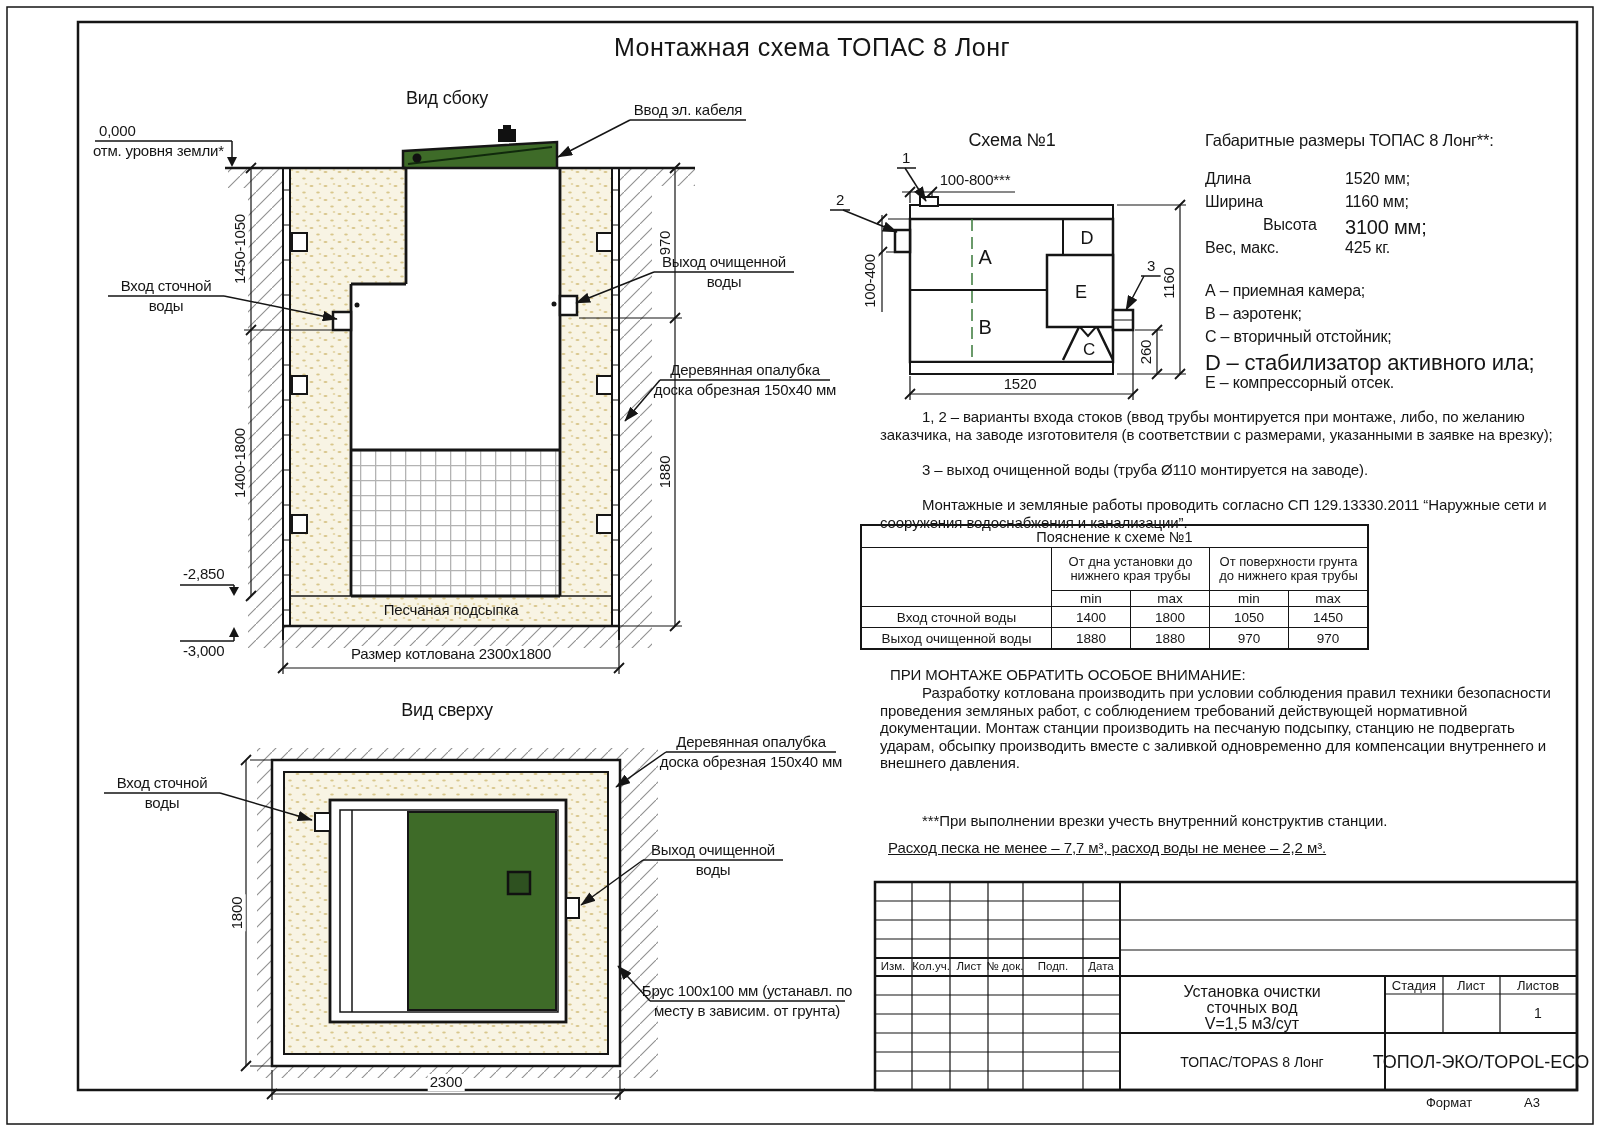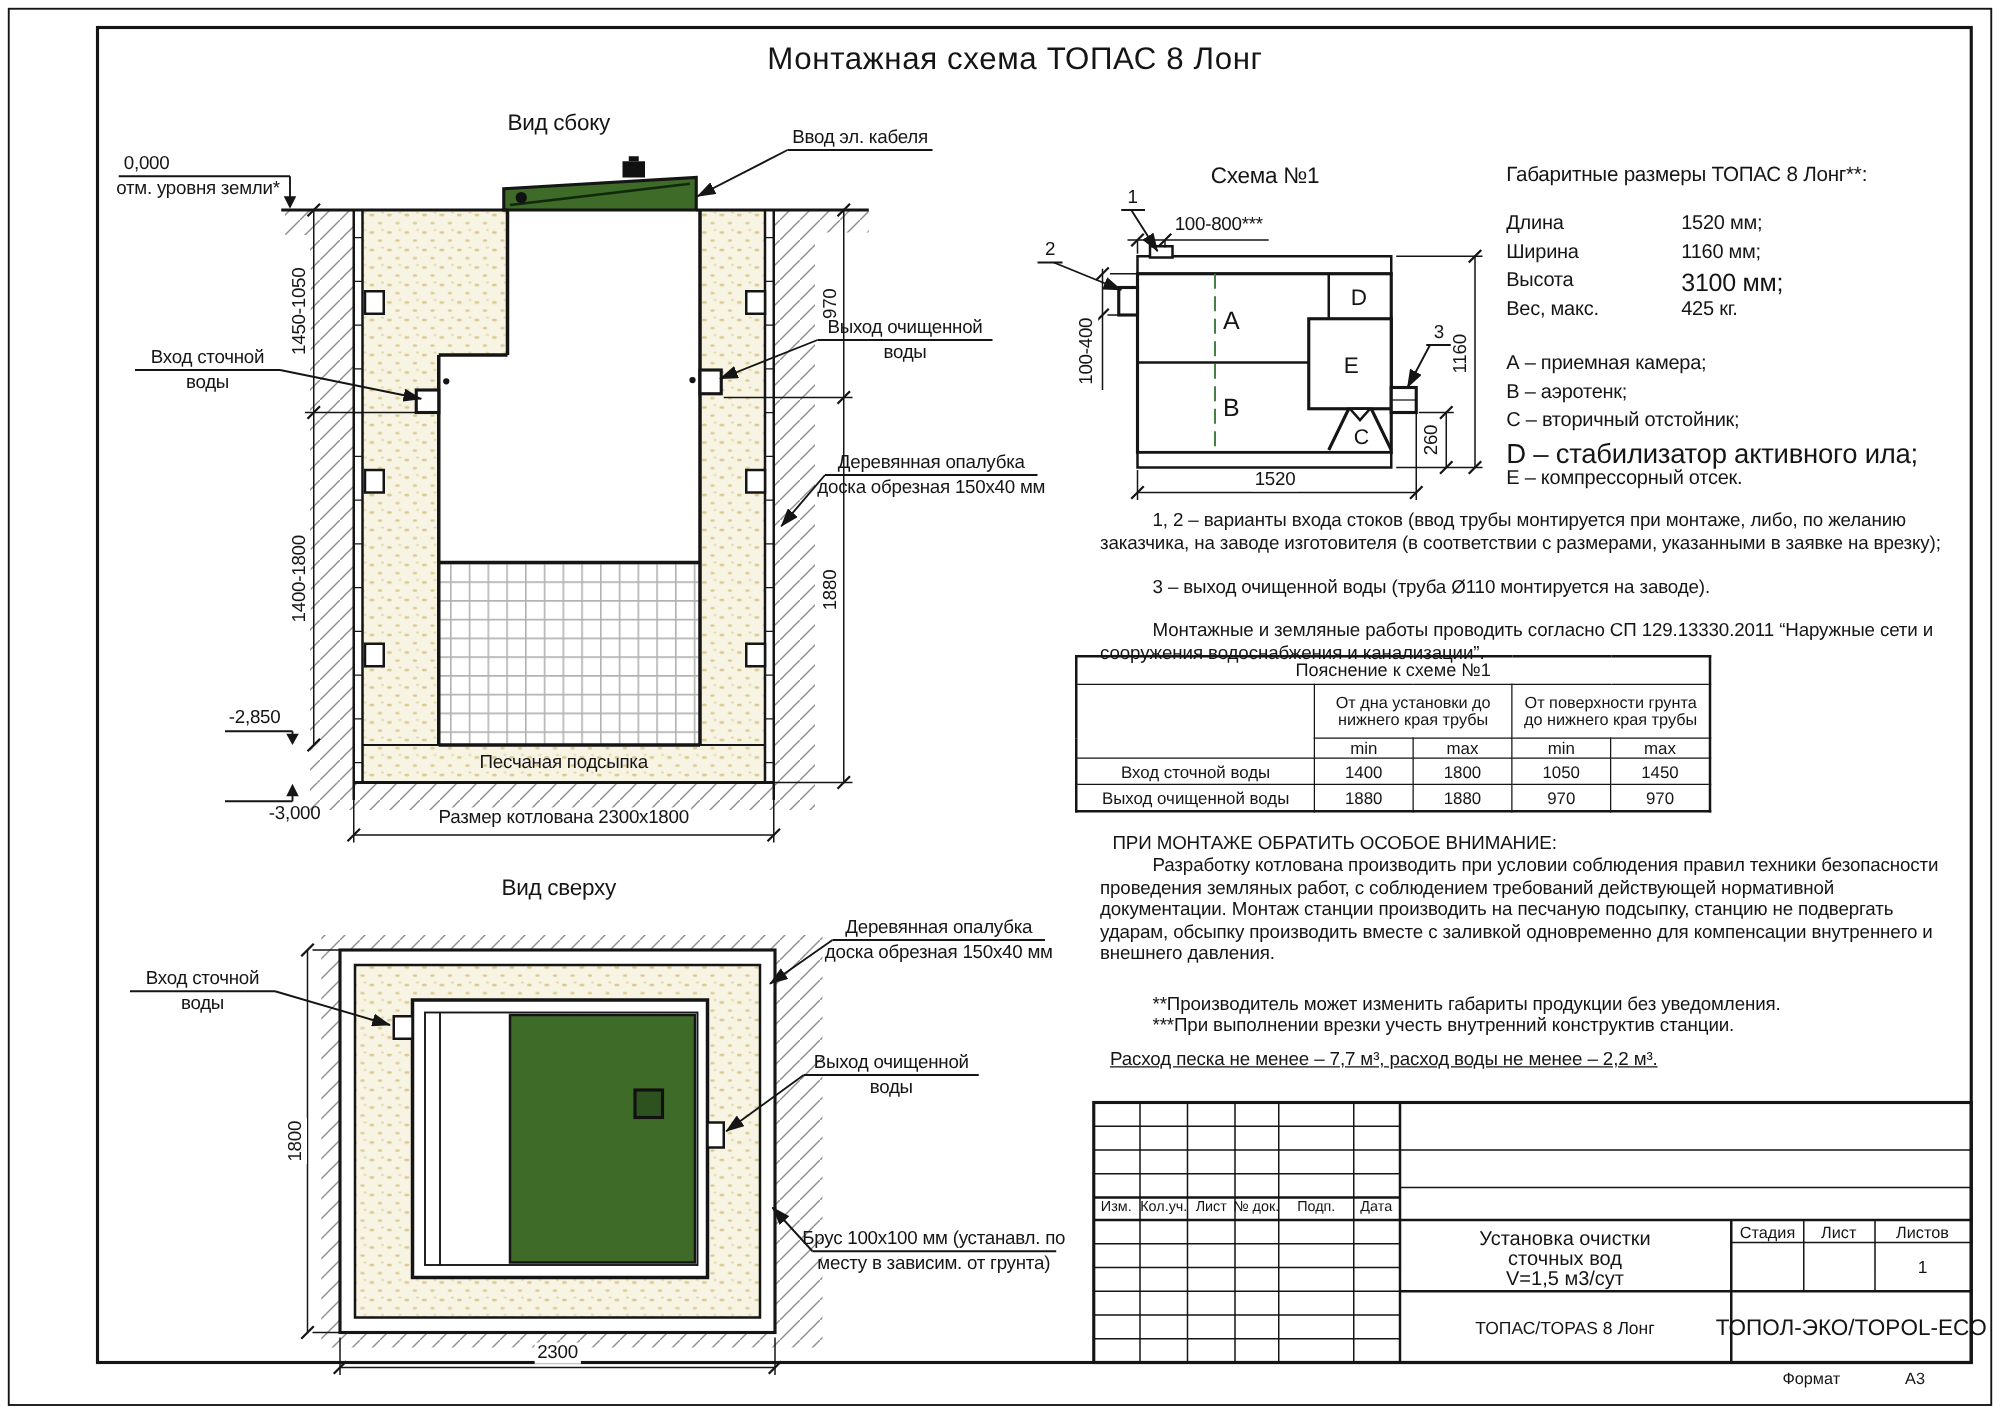--- a/index.html
+++ b/index.html
@@ -192,21 +192,21 @@
 <div class="t r bg" style="left:665px;top:243px;">970</div>
 <div class="t r bg" style="left:665px;top:472px;">1880</div>
 <div class="t c" style="left:166px;top:278px;">Вход сточной</div>
 <div class="t c" style="left:166px;top:298px;">воды</div>
 <div class="t c" style="left:724px;top:254px;">Выход очищенной</div>
 <div class="t c" style="left:724px;top:274px;">воды</div>
 <div class="t c" style="left:745px;top:362px;">Деревянная опалубка</div>
 <div class="t c" style="left:745px;top:382px;">доска обрезная 150х40 мм</div>
 <div class="t c" style="left:451px;top:602px;">Песчаная подсыпка</div>
 <div class="t" style="left:183px;top:566px;">-2,850</div>
-<div class="t" style="left:183px;top:643px;margin-left:32px;">-3,000</div>
+<div class="t" style="left:183px;top:643px;">-3,000</div>
 <div class="t c bg" style="left:451px;top:646px;">Размер котлована 2300х1800</div>
 
 <div class="t vt c" style="left:447px;top:700px;">Вид сверху</div>
 <div class="t c" style="left:162px;top:775px;">Вход сточной</div>
 <div class="t c" style="left:162px;top:795px;">воды</div>
 <div class="t c" style="left:751px;top:734px;">Деревянная опалубка</div>
 <div class="t c" style="left:751px;top:754px;">доска обрезная 150х40 мм</div>
 <div class="t c" style="left:713px;top:842px;">Выход очищенной</div>
 <div class="t c" style="left:713px;top:862px;">воды</div>
 <div class="t c" style="left:747px;top:983px;">Брус 100х100 мм (устанавл. по</div>
@@ -227,21 +227,21 @@
 <div class="t comp c" style="left:985px;top:316px;">B</div>
 <div class="t c" style="left:1089px;top:340px;font-size:17px;">C</div>
 <div class="t c" style="left:1087px;top:228px;font-size:18px;">D</div>
 <div class="t c" style="left:1081px;top:282px;font-size:18px;">E</div>
 
 <div class="t" style="left:1205px;top:131px;font-size:16.5px;">Габаритные размеры ТОПАС 8 Лонг**:</div>
 <div class="t" style="left:1205px;top:170px;font-size:16px;">Длина</div>
 <div class="t" style="left:1345px;top:170px;font-size:16px;">1520 мм;</div>
 <div class="t" style="left:1205px;top:193px;font-size:16px;">Ширина</div>
 <div class="t" style="left:1345px;top:193px;font-size:16px;">1160 мм;</div>
-<div class="t" style="left:1205px;top:216px;font-size:16px;">Высота</div>
+<div class="t" style="left:1263px;top:216px;font-size:16px;">Высота</div>
 <div class="t" style="left:1345px;top:216px;font-size:20px;">3100 мм;</div>
 <div class="t" style="left:1205px;top:239px;font-size:16px;">Вес, макс.</div>
 <div class="t" style="left:1345px;top:239px;font-size:16px;">425 кг.</div>
 <div class="t" style="left:1205px;top:282px;font-size:16px;">А – приемная камера;</div>
 <div class="t" style="left:1205px;top:305px;font-size:16px;">В – аэротенк;</div>
 <div class="t" style="left:1205px;top:328px;font-size:16px;">С – вторичный отстойник;</div>
 <div class="t" style="left:1205px;top:351px;font-size:22px;">D – стабилизатор активного ила;</div>
 <div class="t" style="left:1205px;top:374px;font-size:16px;">Е – компрессорный отсек.</div>
 
 <div class="blk ind" style="left:880px;top:408px;width:682px;">1, 2 – варианты входа стоков (ввод трубы монтируется при монтаже, либо, по желанию заказчика, на заводе изготовителя (в соответствии с размерами, указанными в заявке на врезку);</div>
@@ -276,21 +276,20 @@
     <td class="v">1880</td>
     <td class="v">1880</td>
     <td class="v">970</td>
     <td class="v">970</td>
   </tr>
 </tbody>
     </table>
 
 <div class="blk" style="left:880px;top:666px;width:682px;text-indent:10px;">ПРИ МОНТАЖЕ ОБРАТИТЬ ОСОБОЕ ВНИМАНИЕ:</div>
 <div class="blk ind" style="left:880px;top:684px;width:686px;">Разработку котлована производить при условии соблюдения правил техники безопасности проведения земляных работ, с соблюдением требований действующей нормативной документации. Монтаж станции производить на песчаную подсыпку, станцию не подвергать ударам, обсыпку производить вместе с заливкой одновременно для компенсации внутреннего и внешнего давления.</div>
-<div class="blk ind" style="left:880px;top:795px;width:686px;">**Производитель может изменить габариты продукции без уведомления.</div>
 <div class="blk ind" style="left:880px;top:812px;width:686px;">***При выполнении врезки учесть внутренний конструктив станции.</div>
 <div class="blk u" style="left:888px;top:839px;">Расход песка не менее – 7,7 м³, расход воды не менее – 2,2 м³.</div>
 
 <div class="st sc" style="left:893px;top:960px;">Изм.</div>
 <div class="st sc" style="left:931px;top:960px;">Кол.уч.</div>
 <div class="st sc" style="left:969px;top:960px;">Лист</div>
 <div class="st sc" style="left:1005px;top:960px;">№ док.</div>
 <div class="st sc" style="left:1053px;top:960px;">Подп.</div>
 <div class="st sc" style="left:1101px;top:960px;">Дата</div>
 <div class="st sc" style="left:1252px;top:983px;font-size:16px;">Установка очистки</div>

